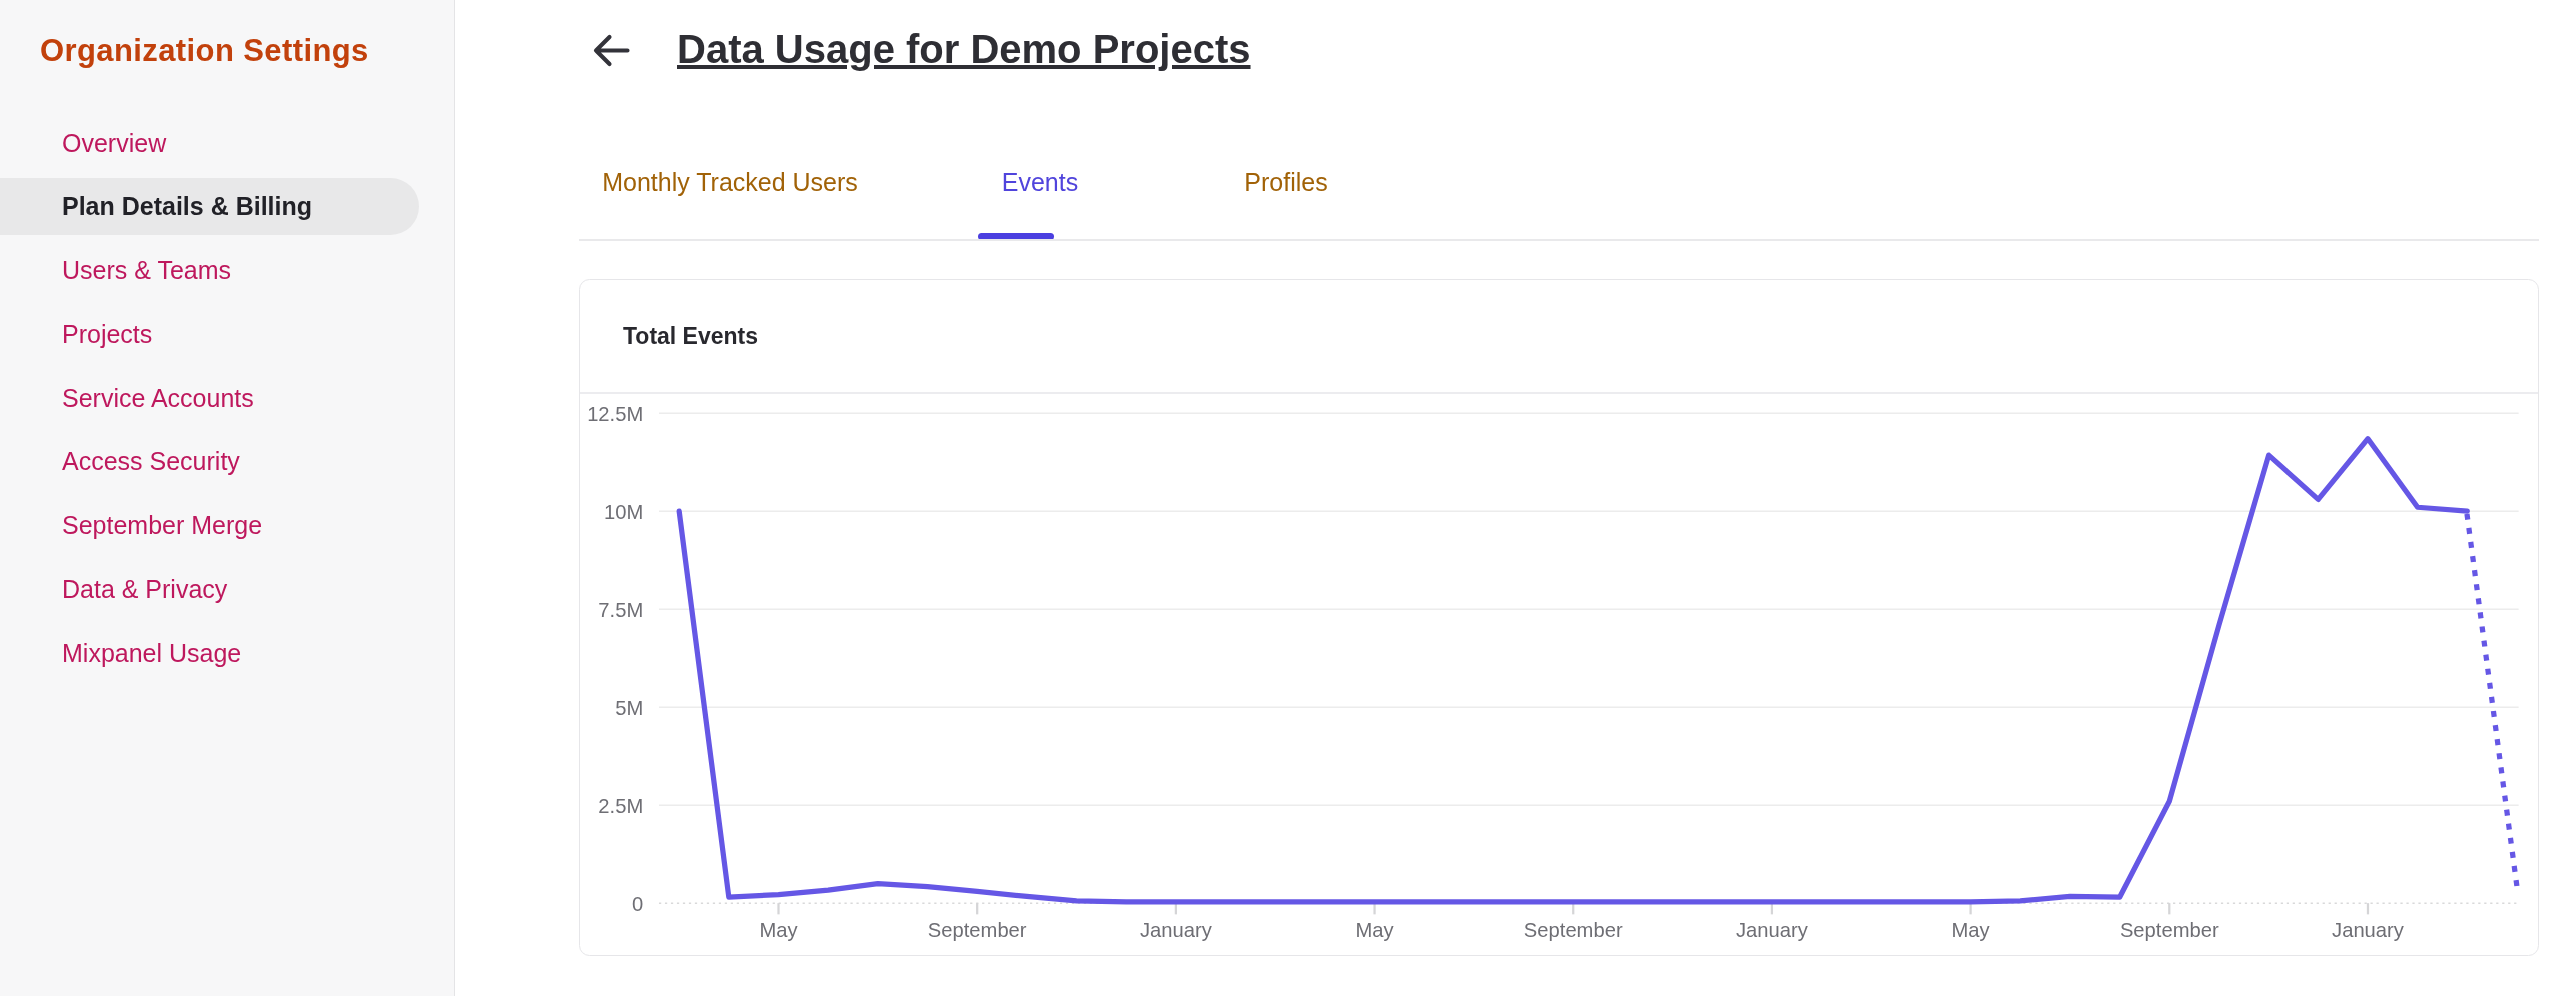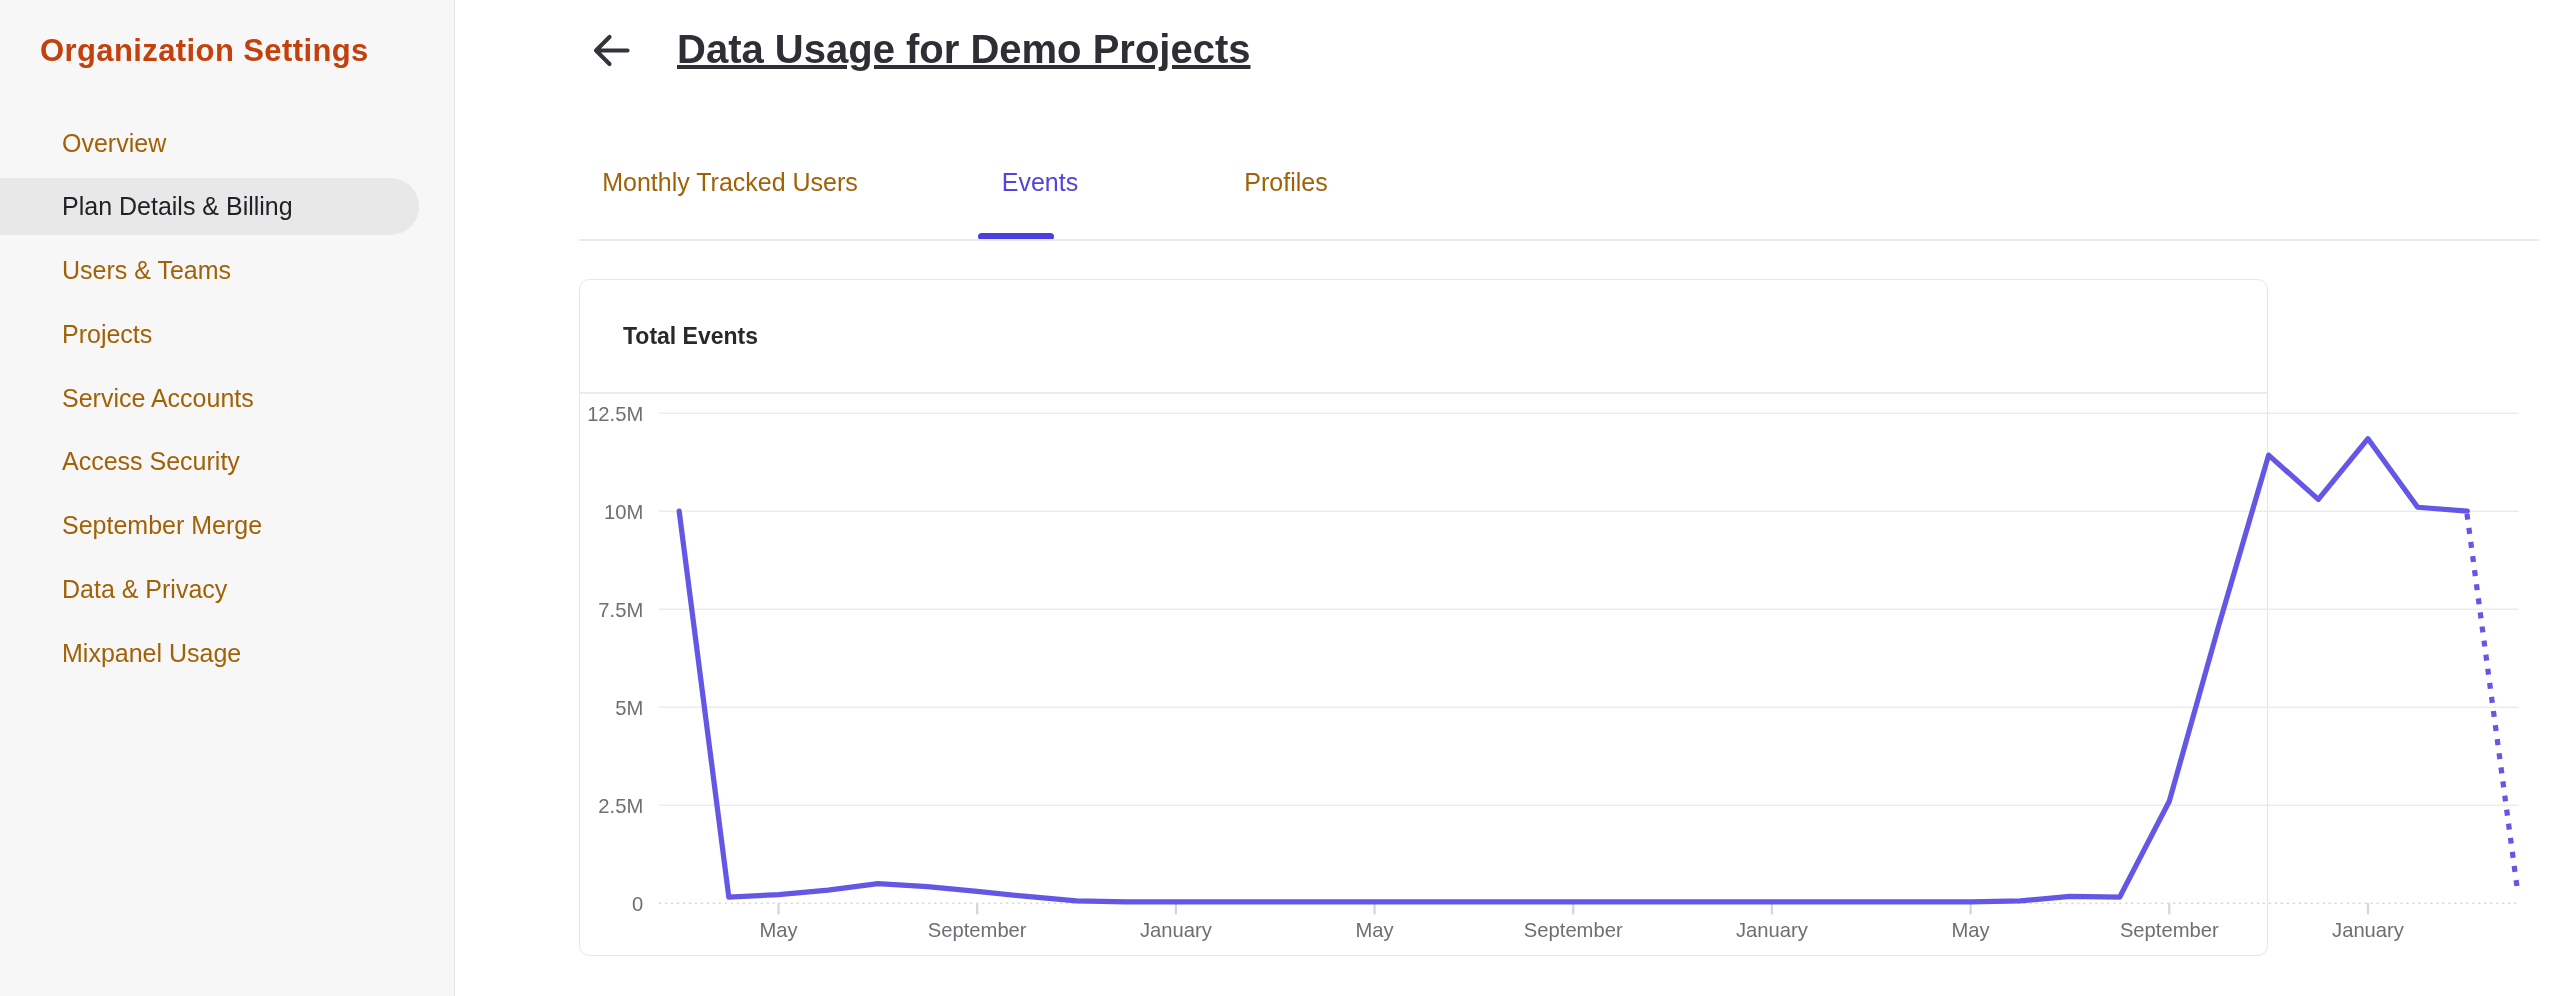--- a/index.html
+++ b/index.html
@@ -21,28 +21,28 @@
   }
   .sidebar-title {
     position: absolute; left: 40px; top: 33px;
     font-size: 31px; font-weight: 700; color: #c2410c;
     letter-spacing: 0.4px;
   }
   .nav-item {
     position: absolute; left: 0; width: 419px; height: 57px;
     display: flex; align-items: center;
     padding-left: 62px; box-sizing: border-box;
-    font-size: 25px; color: #a16207;
+    font-size: 25px; color: #be185d;
     border-radius: 0 28.4px 28.4px 0;
     cursor: pointer;
   }
   .nav-item.selected {
     background: #e8e8e9;
     color: #212127;
-    font-weight: 400;
+    font-weight: 700;
   }
   
   .back-btn {
     position: absolute; left: 590px; top: 31px;
     width: 42px; height: 39px;
     cursor: pointer;
   }
   .page-title {
     position: absolute; left: 677px; top: 27px;
     font-size: 40px; font-weight: 700; color: #2e2e34; text-decoration: underline;
@@ -60,21 +60,21 @@
     width: 76px; height: 6.7px; border-radius: 3.7px;
     background: #4b3fe0;
   }
   .tab-border {
     position: absolute; left: 579px; top: 239px;
     width: 1960px; height: 1.5px; background: #e9e9eb;
   }
   
   .card {
     position: absolute; left: 579px; top: 279px;
-    width: 1689px; height: 677px;
+    width: 1960px; height: 677px;
     background: #ffffff;
     border: 1.5px solid #e6e6e9;
     border-radius: 10.5px;
     box-sizing: border-box;
   }
   .card-title {
     position: absolute; left: 43px; top: 43px;
     font-size: 23px; font-weight: 700; color: #28282e;
   }
   .card-header-divider {

